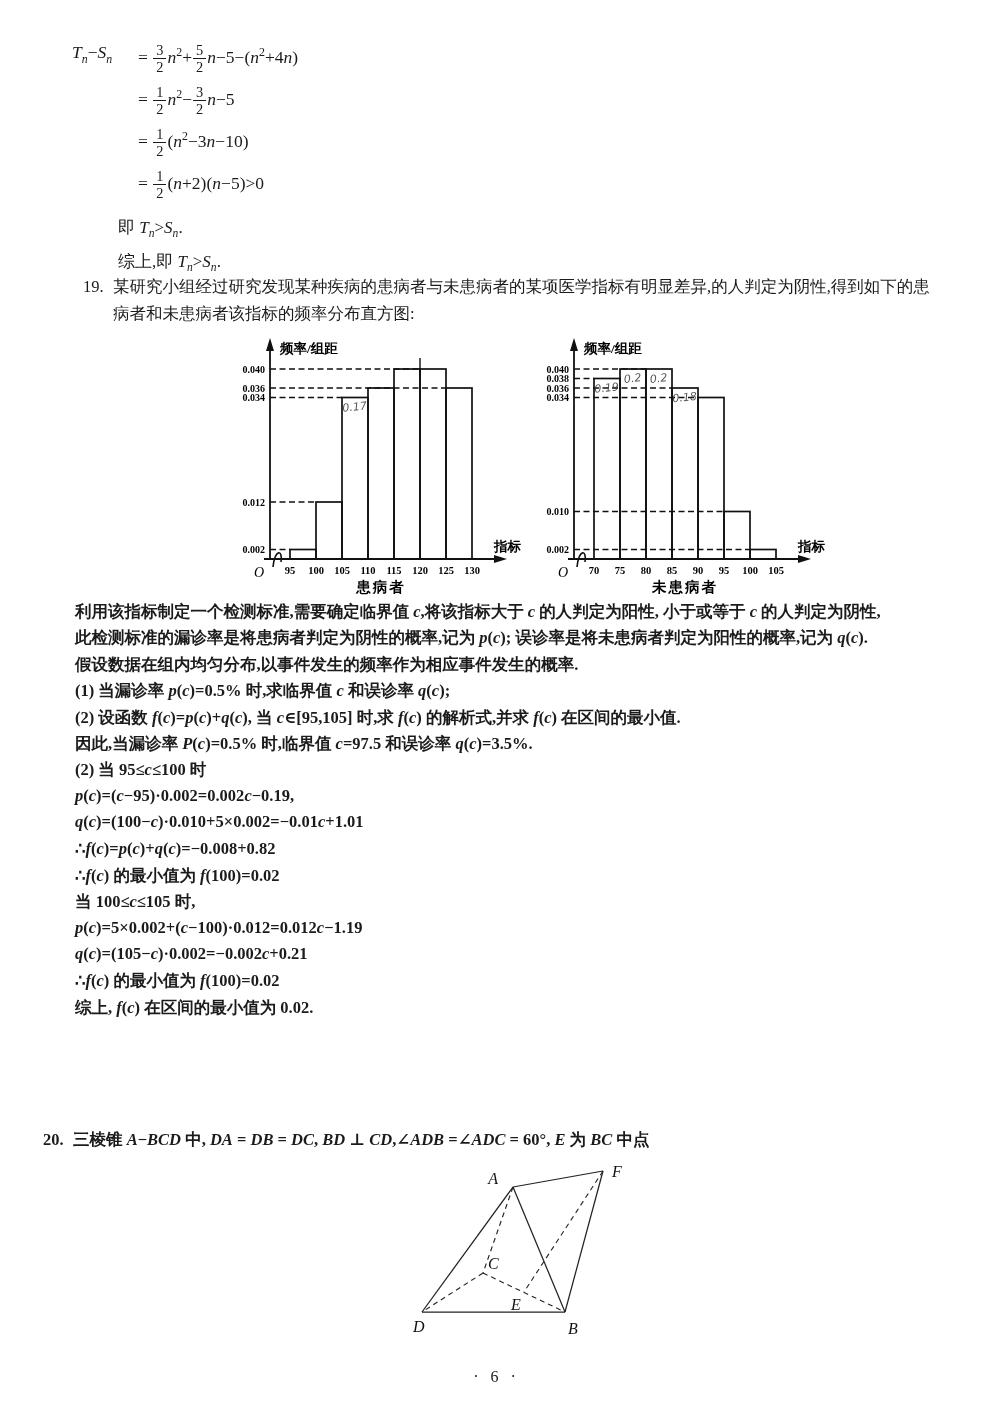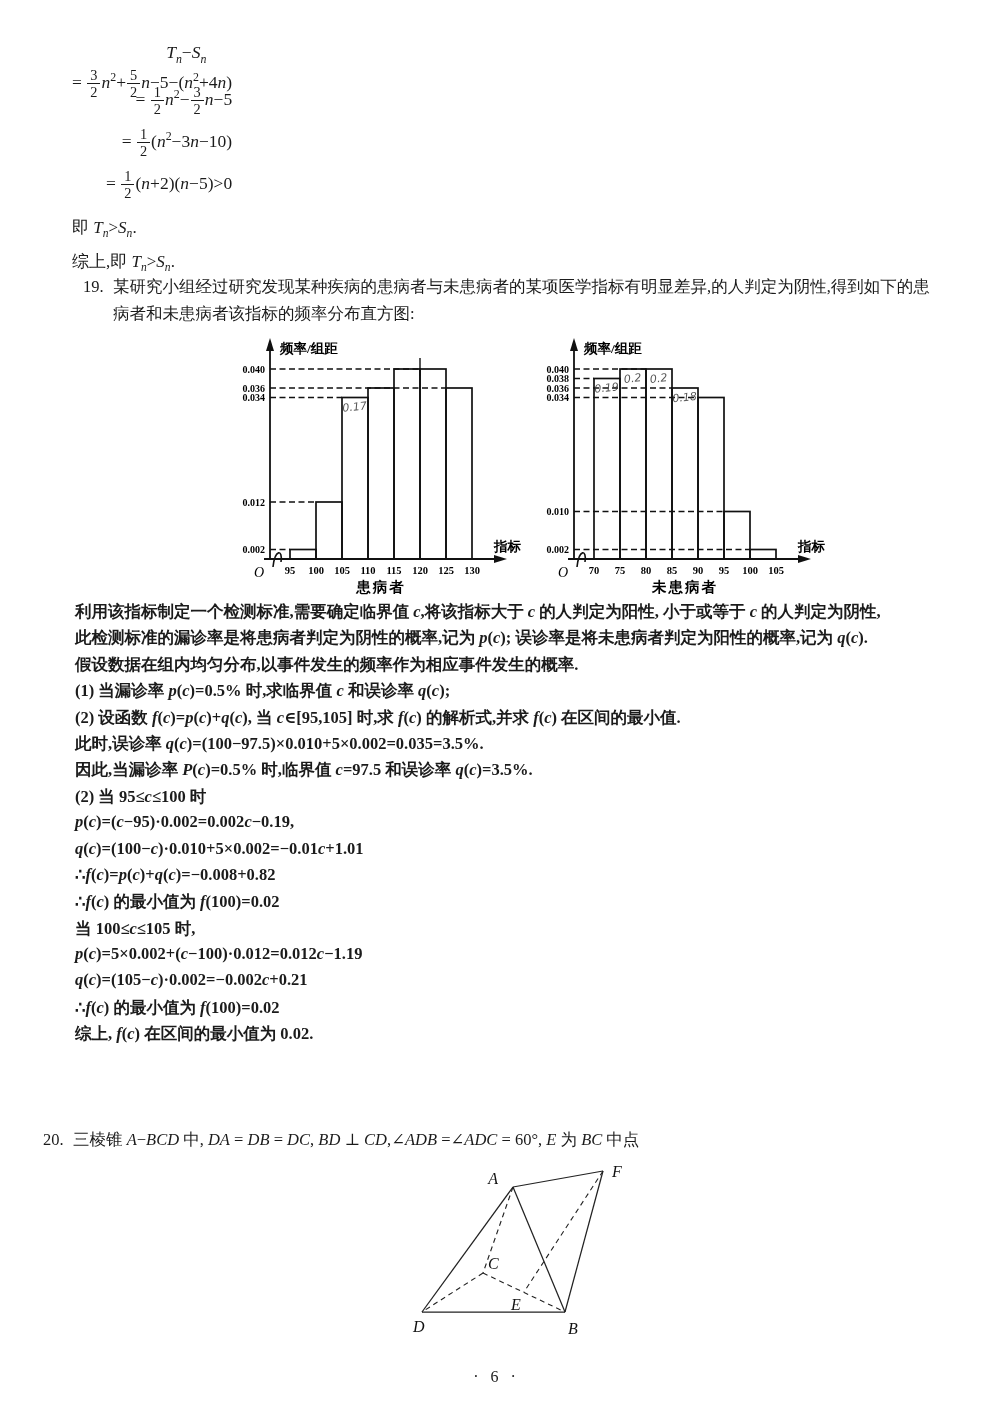--- a/index.html
+++ b/index.html
@@ -9,35 +9,35 @@
     color:#1b1b1b;overflow:hidden;margin:0 auto;
   }
   i{font-style:italic;}
   sub,sup{font-size:0.68em;}
   .frac{display:inline-flex;flex-direction:column;vertical-align:middle;
         text-align:center;font-size:0.82em;line-height:1.12;margin:0 1px;}
   .frac .fn{border-bottom:1.4px solid #1b1b1b;padding:0 3px;}
   .frac .fd{padding:0 3px;}
   
   .eq-block{position:absolute;left:72px;top:42px;font-size:17.5px;}
-  .eq-row{display:flex;align-items:flex-end;height:42px;flex-direction:column;}
+  .eq-row{display:flex;align-items:flex-start;height:42px;}
   .eq-lhs{width:66px;}
-  .eq-tail{font-size:17px;line-height:28px;margin-top:4px;}
+  .eq-tail{font-size:17px;line-height:28px;margin-top:4px;margin-left:46px;}
   
   .prob{position:absolute;display:flex;font-size:16.5px;line-height:27px;}
   .prob-num{width:30px;flex:0 0 auto;}
   .prob-body{width:885px;}
   
   .charts{position:absolute;left:228px;top:331px;display:flex;gap:8px;}
   .chart{width:296px;height:264px;}
   
   .sol-lines{position:absolute;left:75px;top:601px;font-size:16.5px;}
   .sol-lines .ln{height:26.4px;white-space:nowrap;font-weight:bold;}
   
-  .p20{top:1126px;left:43px;}
+  .p20{top:1126px;left:43px;font-weight:bold;}
   .fig20{position:absolute;left:385px;top:1160px;}
   .footer{position:absolute;left:0;right:0;top:1368px;text-align:center;
           font-size:16px;letter-spacing:4px;}
   svg text{font-family:"Liberation Serif","DejaVu Serif",serif;}
   .hw{font-family:"DejaVu Sans",sans-serif;}
 </style>
 </head>
 <body>
 
 <div class="page">
@@ -175,21 +175,20 @@
         <text font-size="11" fill="#3a3a3a" opacity="0.85" font-style="italic" text-anchor="middle" class="hw" transform="rotate(-6 153 70.00000000000003)" x="153" y="70.00000000000003">0.18</text>
       </svg>
   </div>
 
   <div class="sol-lines" id="p19-lines">
       <div class="ln">利用该指标制定一个检测标准,需要确定临界值 <i>c</i>,将该指标大于 <i>c</i> 的人判定为阳性, 小于或等于 <i>c</i> 的人判定为阴性,</div>
       <div class="ln">此检测标准的漏诊率是将患病者判定为阴性的概率,记为 <i>p</i>(<i>c</i>); 误诊率是将未患病者判定为阳性的概率,记为 <i>q</i>(<i>c</i>).</div>
       <div class="ln">假设数据在组内均匀分布,以事件发生的频率作为相应事件发生的概率.</div>
       <div class="ln">(1) 当漏诊率 <i>p</i>(<i>c</i>)=0.5% 时,求临界值 <i>c</i> 和误诊率 <i>q</i>(<i>c</i>);</div>
       <div class="ln">(2) 设函数 <i>f</i>(<i>c</i>)=<i>p</i>(<i>c</i>)+<i>q</i>(<i>c</i>), 当 <i>c</i>∈[95,105] 时,求 <i>f</i>(<i>c</i>) 的解析式,并求 <i>f</i>(<i>c</i>) 在区间的最小值.</div>
-      <div class="ln">此时,误诊率 <i>q</i>(<i>c</i>)=(100−97.5)×0.010+5×0.002=0.035=3.5%.</div>
       <div class="ln">因此,当漏诊率 <i>P</i>(<i>c</i>)=0.5% 时,临界值 <i>c</i>=97.5 和误诊率 <i>q</i>(<i>c</i>)=3.5%.</div>
       <div class="ln">(2) 当 95≤<i>c</i>≤100 时</div>
       <div class="ln"><i>p</i>(<i>c</i>)=(<i>c</i>−95)·0.002=0.002<i>c</i>−0.19,</div>
       <div class="ln"><i>q</i>(<i>c</i>)=(100−<i>c</i>)·0.010+5×0.002=−0.01<i>c</i>+1.01</div>
       <div class="ln">∴<i>f</i>(<i>c</i>)=<i>p</i>(<i>c</i>)+<i>q</i>(<i>c</i>)=−0.008+0.82</div>
       <div class="ln">∴<i>f</i>(<i>c</i>) 的最小值为 <i>f</i>(100)=0.02</div>
       <div class="ln">当 100≤<i>c</i>≤105 时,</div>
       <div class="ln"><i>p</i>(<i>c</i>)=5×0.002+(<i>c</i>−100)·0.012=0.012<i>c</i>−1.19</div>
       <div class="ln"><i>q</i>(<i>c</i>)=(105−<i>c</i>)·0.002=−0.002<i>c</i>+0.21</div>
       <div class="ln">∴<i>f</i>(<i>c</i>) 的最小值为 <i>f</i>(100)=0.02</div>

